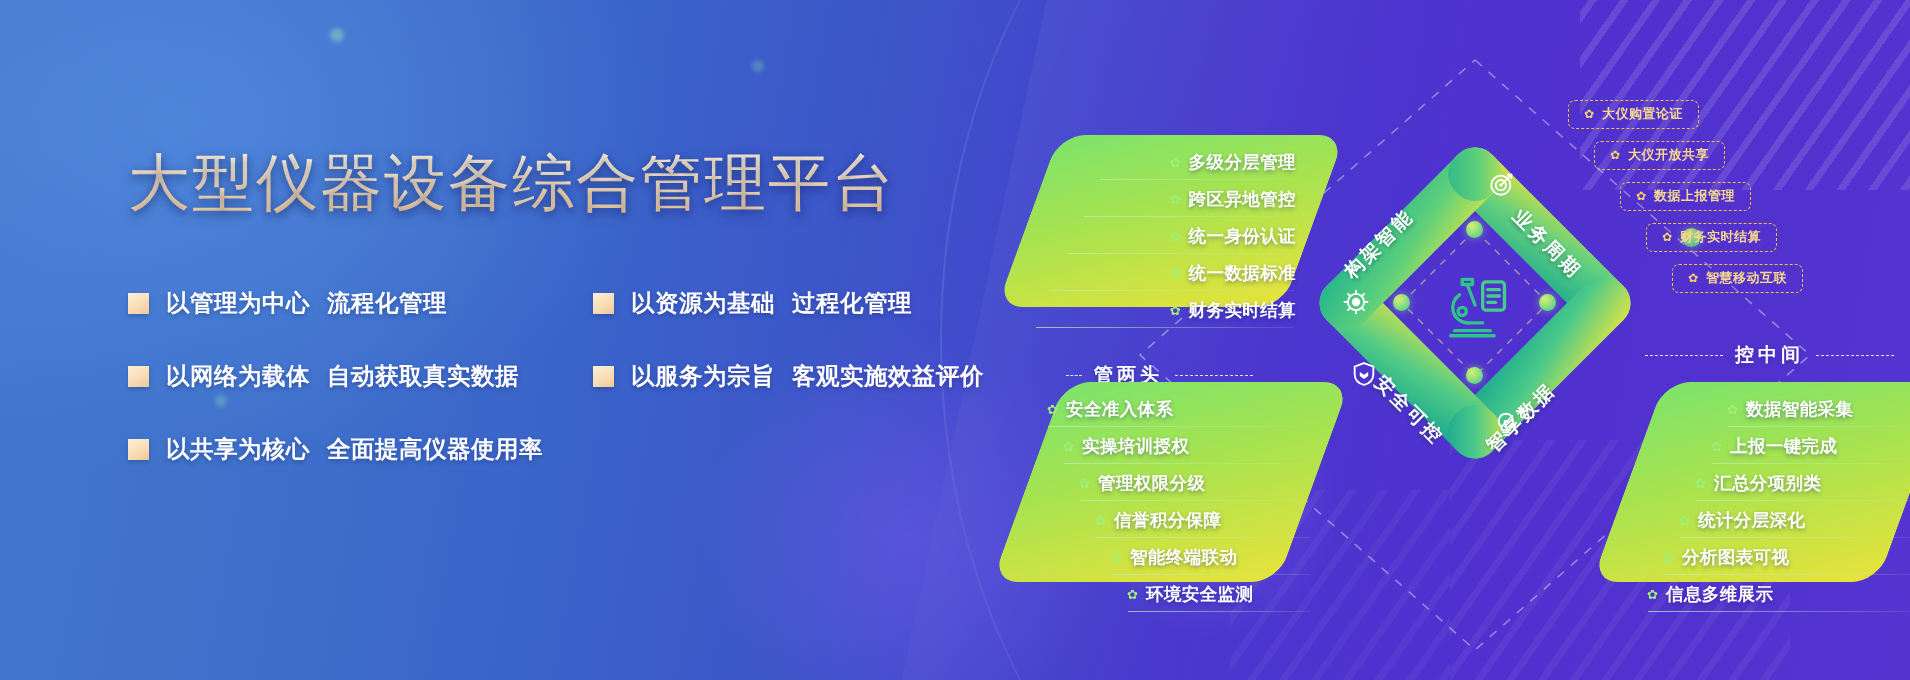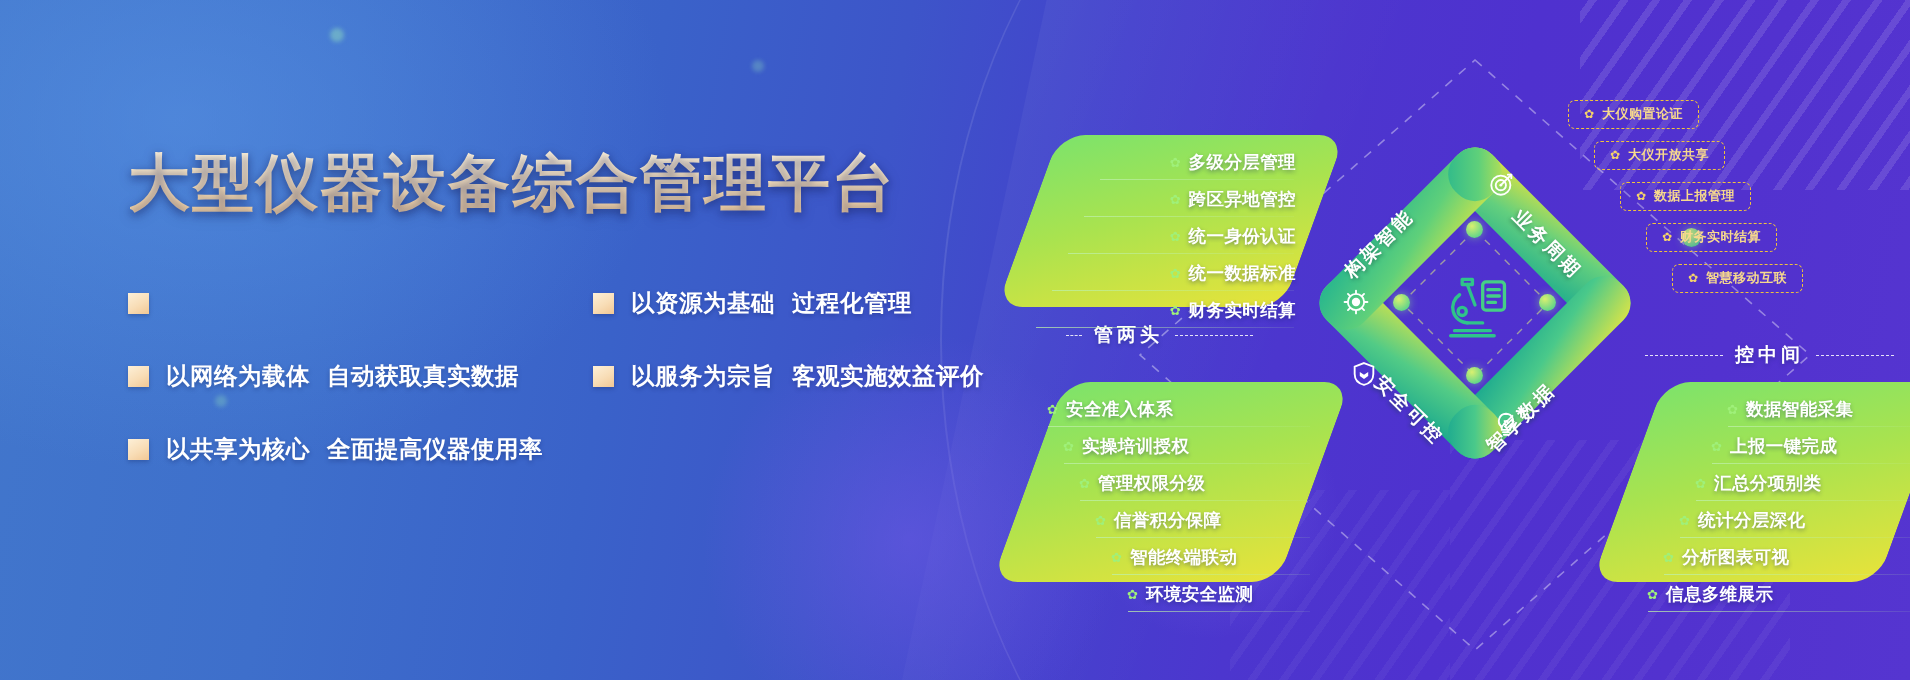--- a/index.html
+++ b/index.html
@@ -75,21 +75,21 @@
     border-left: 2px solid rgba(255,255,255,.10);
     border-radius: 50%;
     pointer-events: none;
   }
 
   
   .left-panel { position: absolute; left: 128px; top: 150px; width: 920px; }
 
   .main-title {
     font-size: 62px;
-    font-weight: bold;
+    font-weight: normal;
     letter-spacing: 2px;
     line-height: 1.08;
     background: linear-gradient(180deg, #fdf3dd 0%, #f8e2bd 48%, #f3cf9d 100%);
     -webkit-background-clip: text;
     background-clip: text;
     color: transparent;
     -webkit-text-fill-color: transparent;
     text-shadow: 0 3px 7px rgba(20,30,90,.35);
     filter: drop-shadow(0 3px 6px rgba(20,30,90,.3));
     white-space: nowrap;
@@ -144,21 +144,21 @@
     white-space: nowrap;
     text-shadow: 0 2px 4px rgba(15,30,90,.35);
   }
   .axis-dash {
     display: block;
     width: 78px;
     height: 0;
     border-top: 1.5px dashed rgba(255,255,255,.85);
   }
   .axis-dash.short { width: 16px; }
-  .axis-left  { left: 46px;  top: 322px; }
+  .axis-left  { left: 46px;  top: 362px; }
   .axis-right { left: 625px; top: 342px; }
 
   
   .panel {
     position: absolute;
     border: 2px solid transparent;
     border-radius: 26px;
     transform: skewX(-20deg);
     background:
       linear-gradient(rgba(0,0,0,0), rgba(0,0,0,0)) padding-box,
@@ -305,20 +305,21 @@
   <div class="glow glow-b"></div>
   <div class="glow glow-c"></div>
 
   <div class="left-panel">
     <div class="main-title">大型仪器设备综合管理平台</div>
 
     <div class="feature-grid">
 
       <div class="feature-item">
         <span class="bullet"></span>
+        <span class="feature-text"><span>以管理为中心</span><span class="gap"></span><span>流程化管理</span></span>
       </div>
 
       <div class="feature-item">
         <span class="bullet"></span>
         <span class="feature-text"><span>以资源为基础</span><span class="gap"></span><span>过程化管理</span></span>
       </div>
 
       <div class="feature-item">
         <span class="bullet"></span>
         <span class="feature-text"><span>以网络为载体</span><span class="gap"></span><span>自动获取真实数据</span></span>

